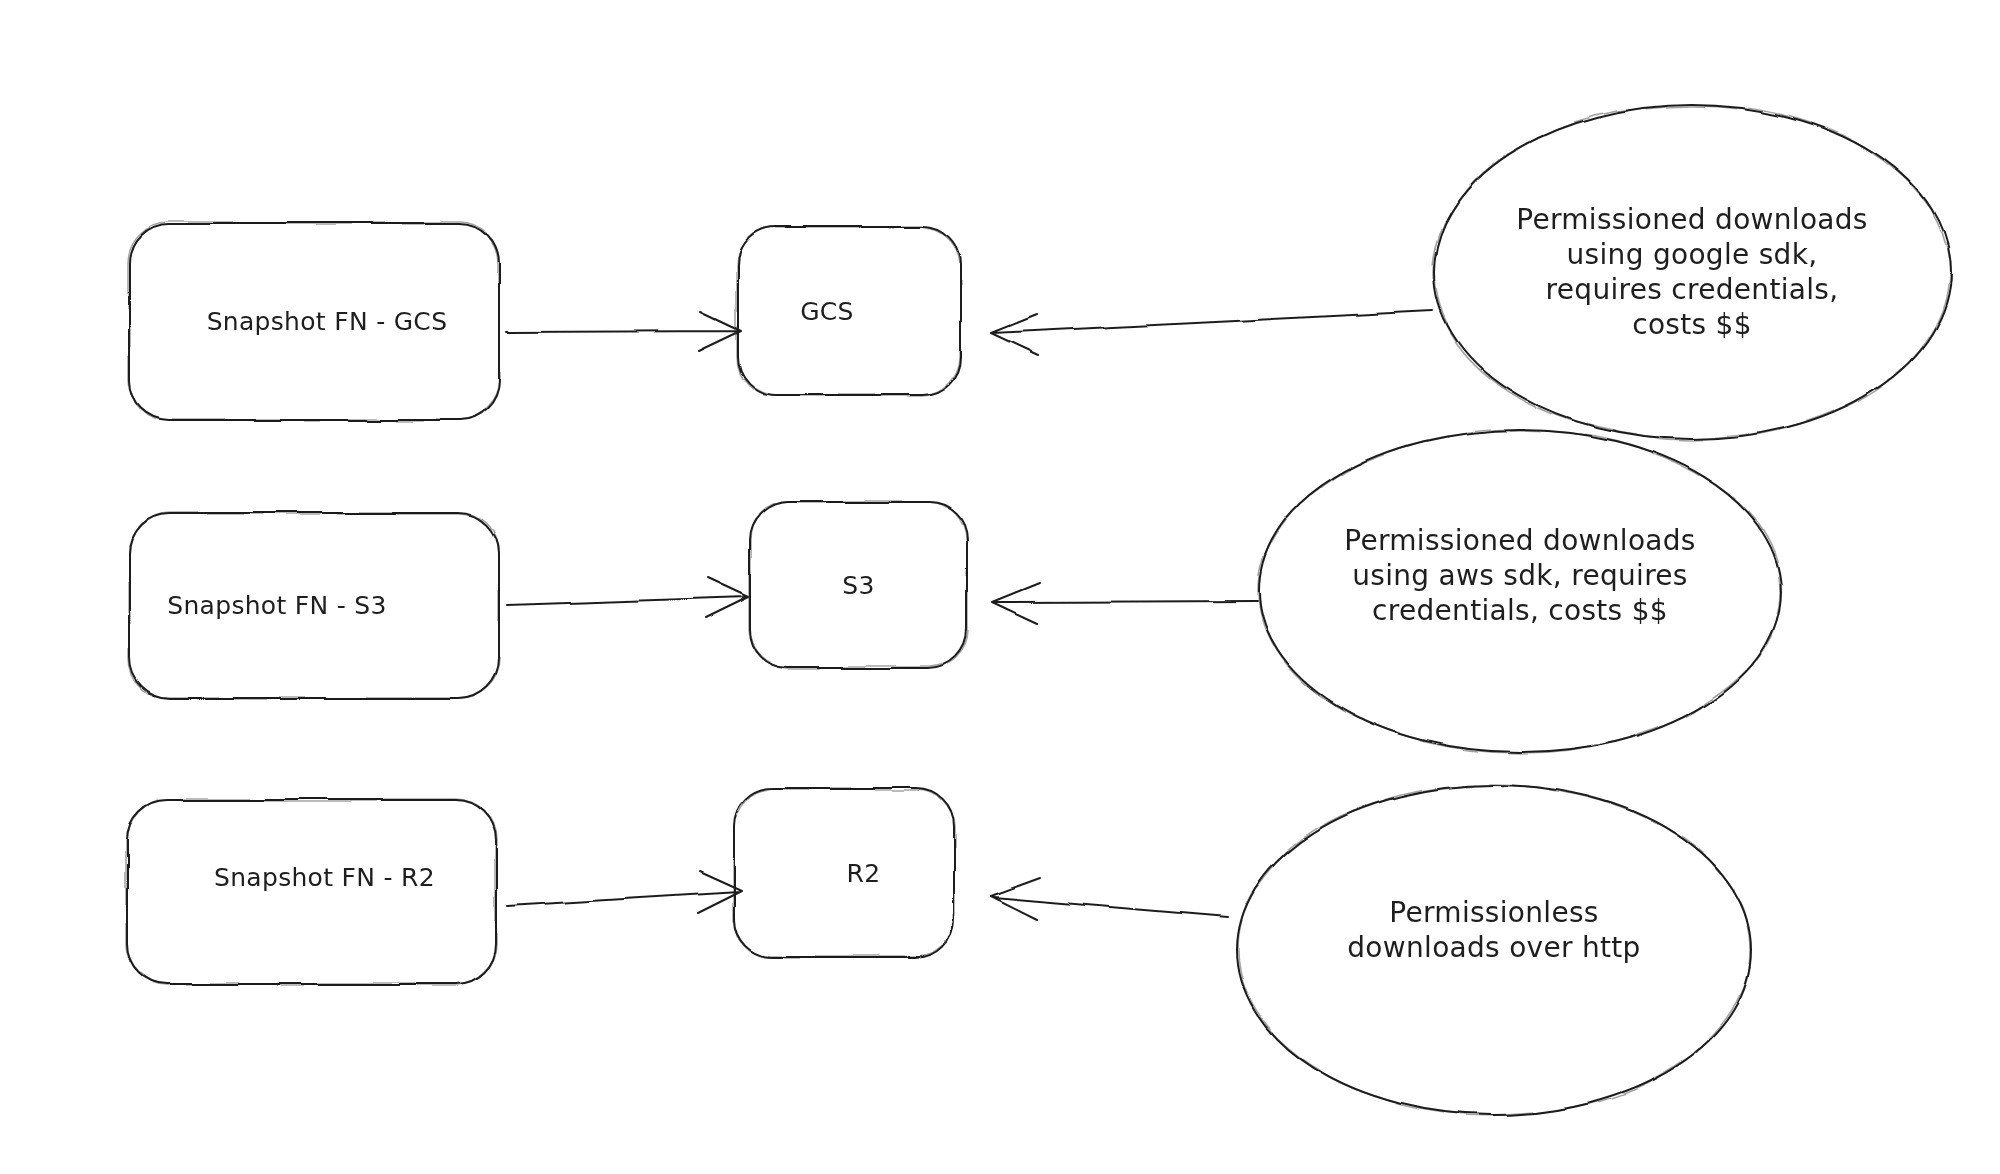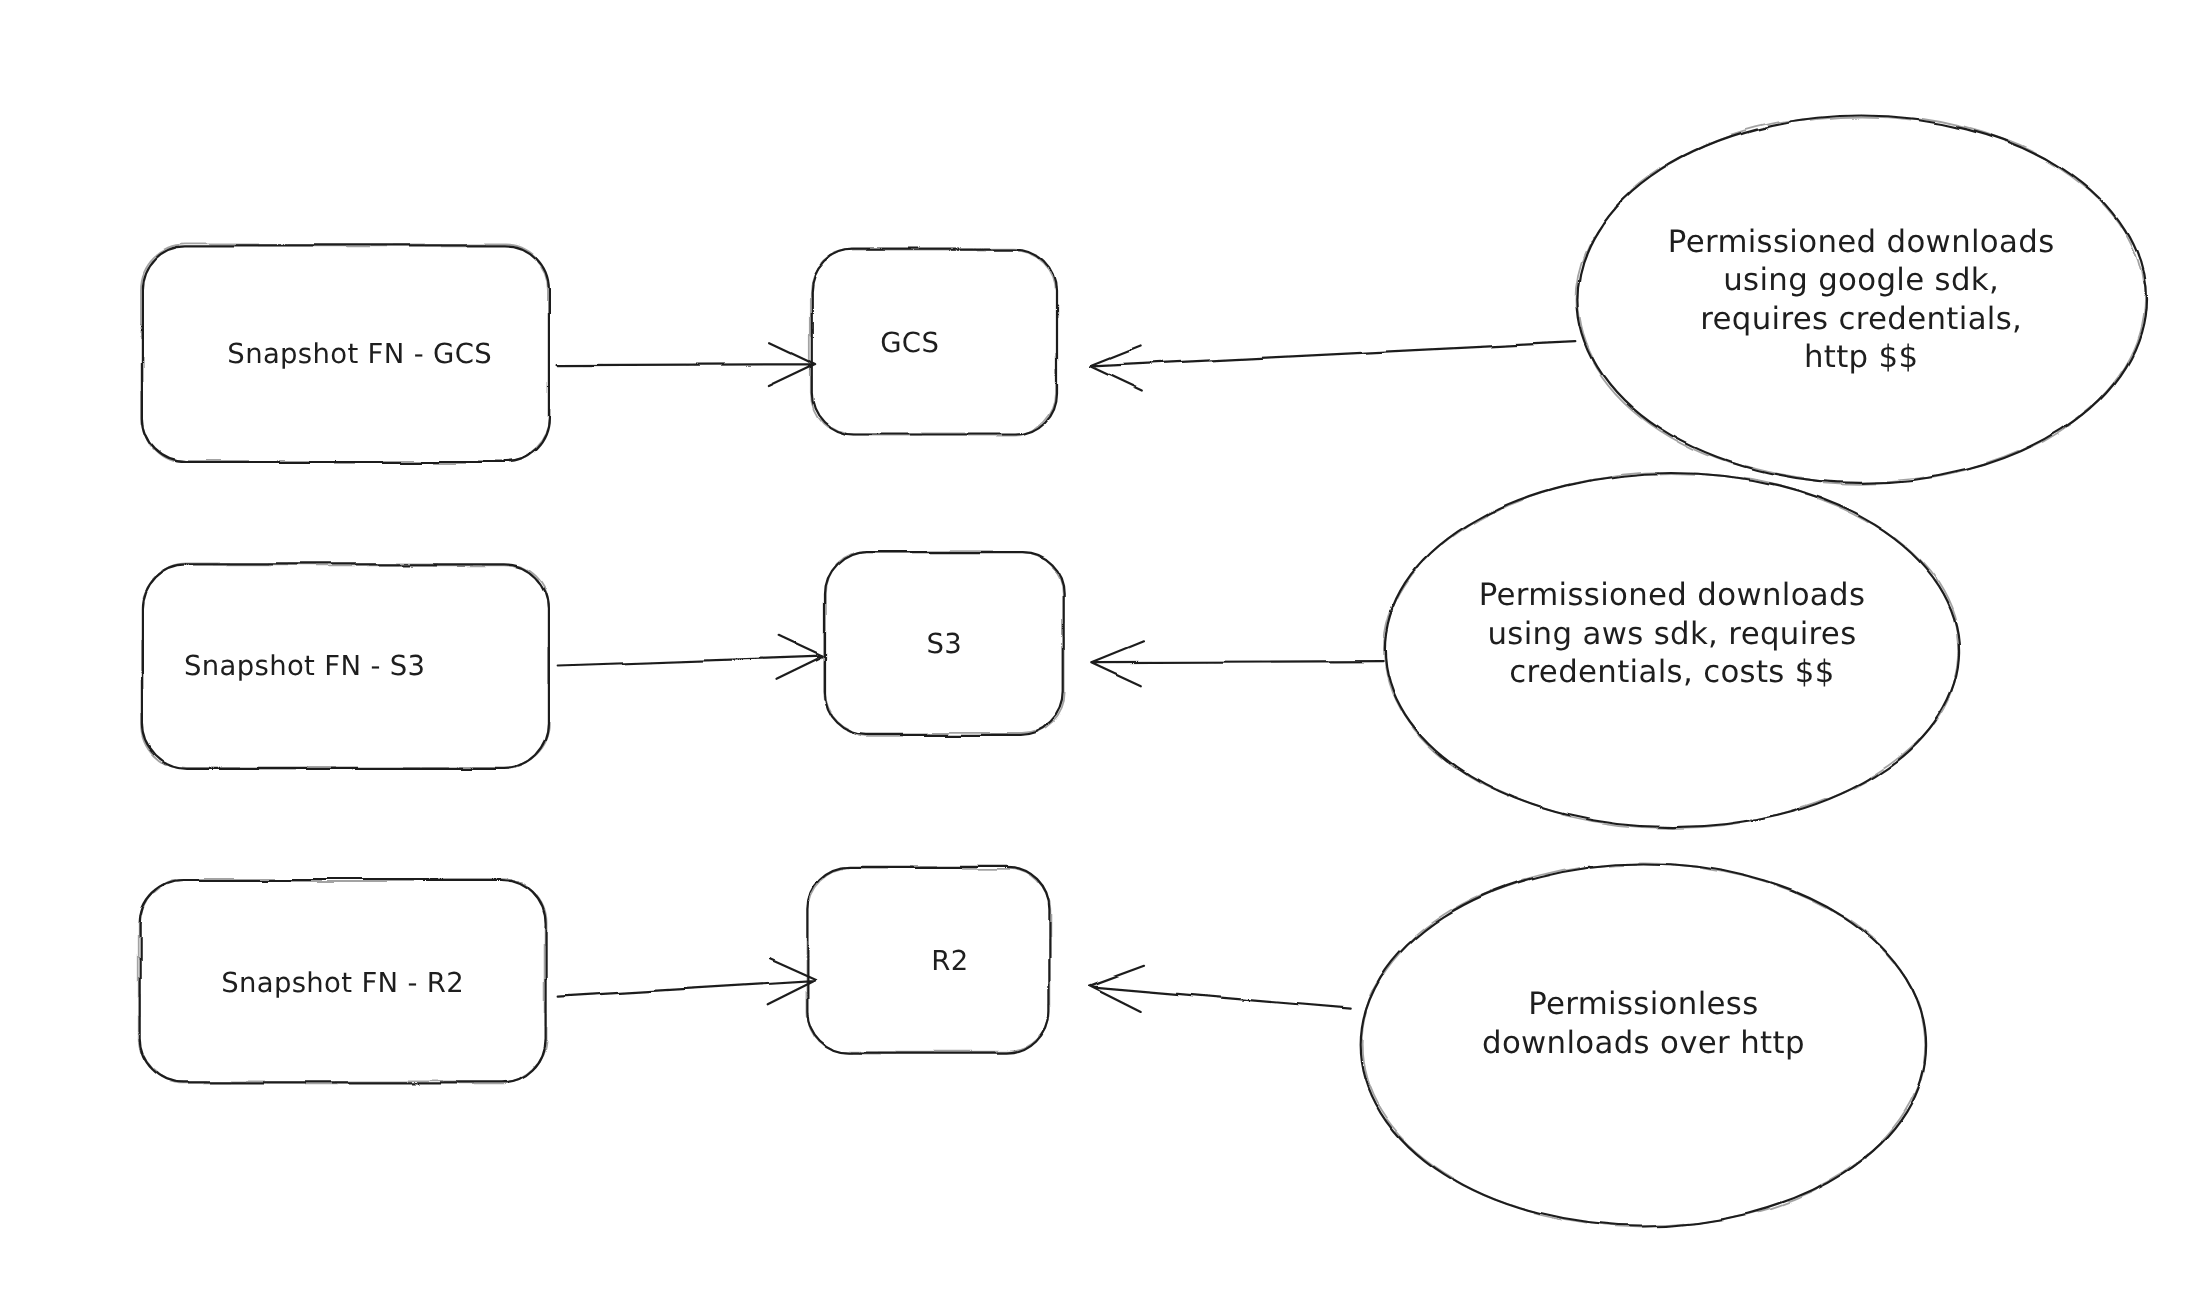--- a/index.html
+++ b/index.html
@@ -98,36 +98,36 @@
   <div class="label" style="left:129px; top:223px; width:396px; height:197px;">
     <span>Snapshot FN - GCS</span>
   </div>
   <div class="label" style="left:738px; top:227px; width:178px; height:168px;">
     <span>GCS</span>
   </div>
   <div class="label note" style="left:1434px; top:105px; width:516px; height:334px;">
     <div>Permissioned downloads</div>
     <div>using google sdk,</div>
     <div>requires credentials,</div>
-    <div>http $$</div>
+    <div>costs $$</div>
   </div>
 
   <div class="label" style="left:129px; top:513px; width:296px; height:185px;">
     <span>Snapshot FN - S3</span>
   </div>
   <div class="label" style="left:750px; top:502px; width:217px; height:166px;">
     <span>S3</span>
   </div>
   <div class="label note nudge-up" style="left:1259px; top:430px; width:522px; height:322px;">
     <div>Permissioned downloads</div>
     <div>using aws sdk, requires</div>
     <div>credentials, costs $$</div>
   </div>
 
-  <div class="label" style="left:127px; top:800px; width:369px; height:154px;margin-top:16px;">
+  <div class="label" style="left:140px; top:800px; width:369px; height:154px;">
     <span>Snapshot FN - R2</span>
   </div>
   <div class="label" style="left:734px; top:789px; width:259px; height:168px;">
     <span>R2</span>
   </div>
   <div class="label note nudge-up-more" style="left:1237px; top:785px; width:514px; height:330px;">
     <div>Permissionless</div>
     <div>downloads over http</div>
   </div>
 

